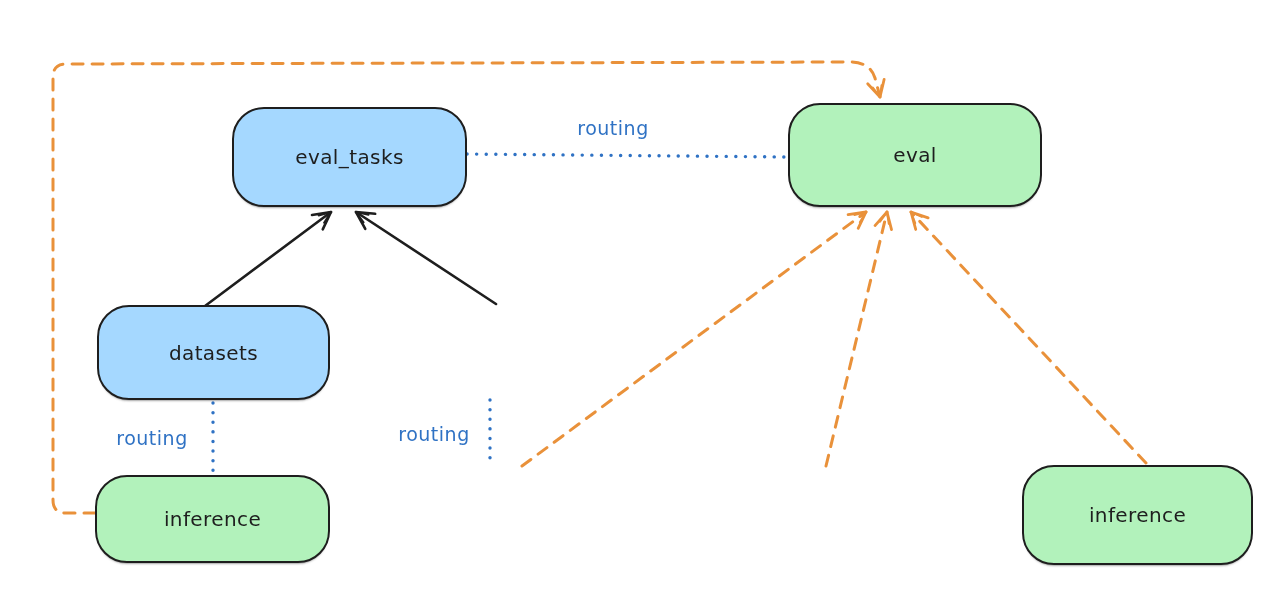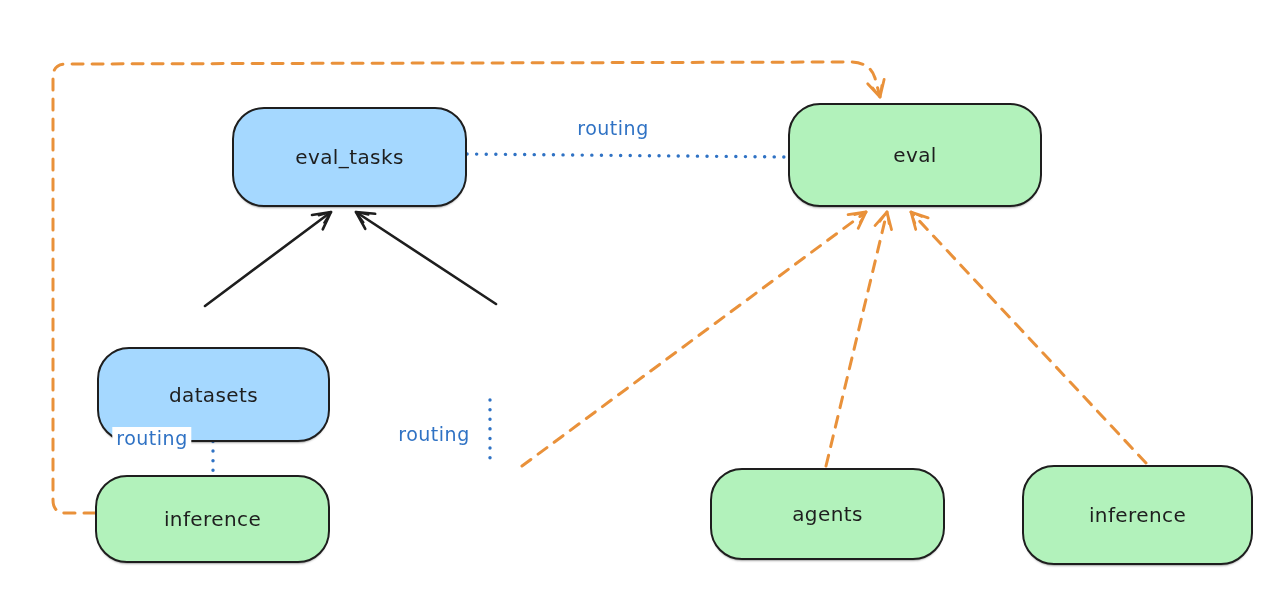--- a/index.html
+++ b/index.html
@@ -31,21 +31,21 @@
   .node.blue{background:var(--resource-fill);}
   .node.green{background:var(--provider-fill);}
   .edge-label{
     position:absolute;transform:translate(-50%,-50%);
     color:var(--routing-blue);font-size:19px;font-weight:400;letter-spacing:.5px;
     background:var(--background);padding:0 4px;white-space:nowrap;
   }
   
   #n-eval_tasks{left:232px;top:107px;width:235px;height:100px;}
   #n-eval{left:788px;top:103px;width:254px;height:104px;}
-  #n-datasets{left:97px;top:305px;width:233px;height:95px;margin-top:42px;}
+  #n-datasets{left:97px;top:305px;width:233px;height:95px;}
   #n-scoring_functions{left:383px;top:303px;width:230px;height:95px;}
   #n-datasetio{left:95px;top:475px;width:235px;height:88px;}
   #n-scoring{left:385px;top:468px;width:233px;height:92px;}
   #n-agents{left:710px;top:468px;width:235px;height:92px;}
   #n-inference{left:1022px;top:465px;width:231px;height:100px;}
   #lbl-routing-top{left:613px;top:128px;}
   #lbl-routing-datasets{left:152px;top:438px;}
   #lbl-routing-scoring{left:434px;top:434px;}
 </style>
 </head>
@@ -84,23 +84,20 @@
   </div>
   <div class="node green" id="n-eval">
     <span>eval</span>
   </div>
   <div class="node blue" id="n-datasets">
     <span>datasets</span>
   </div>
   <div class="node green" id="n-datasetio">
     <span>inference</span>
   </div>
-  <div class="node green" id="n-agents">
-    <span>agents</span>
-  </div>
   <div class="node green" id="n-inference">
     <span>inference</span>
   </div>
 
   <div class="edge-label" id="lbl-routing-top">routing</div>
   <div class="edge-label" id="lbl-routing-datasets">routing</div>
   <div class="edge-label" id="lbl-routing-scoring">routing</div>
 
 </div>
 

